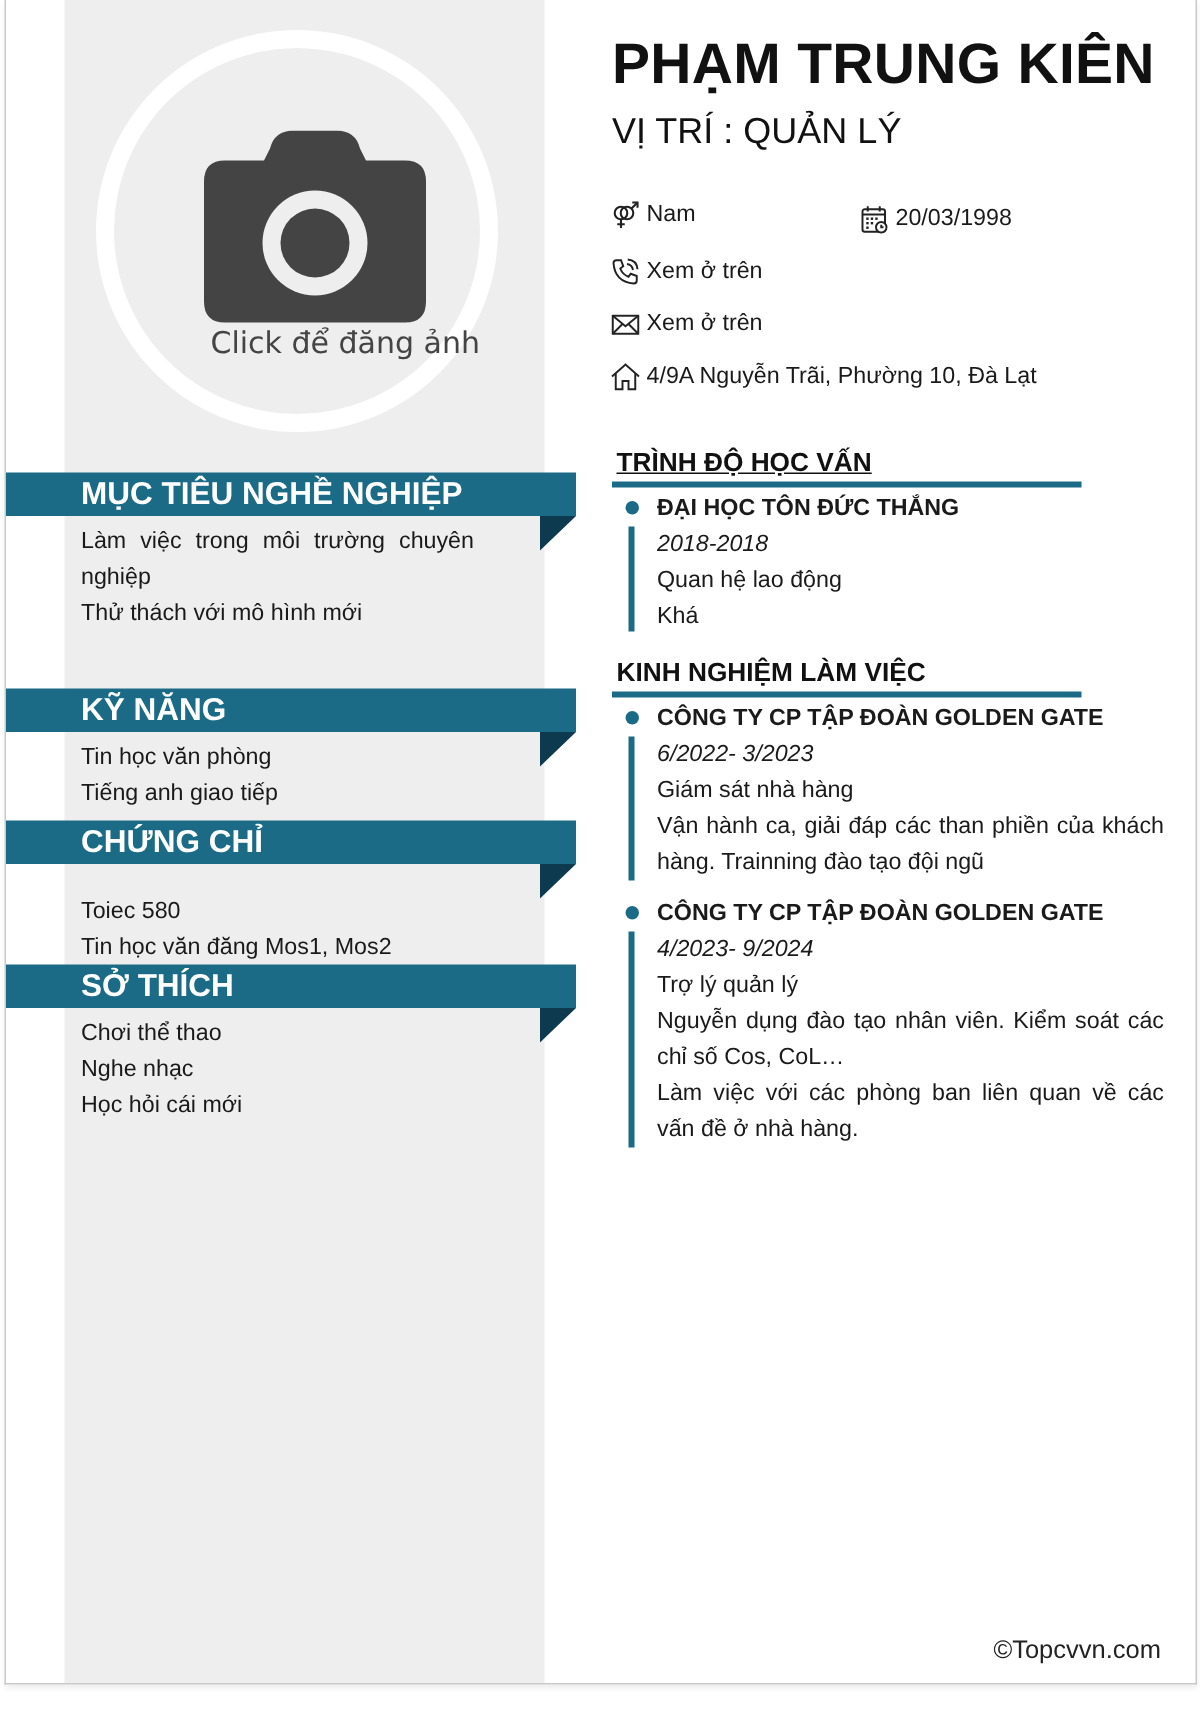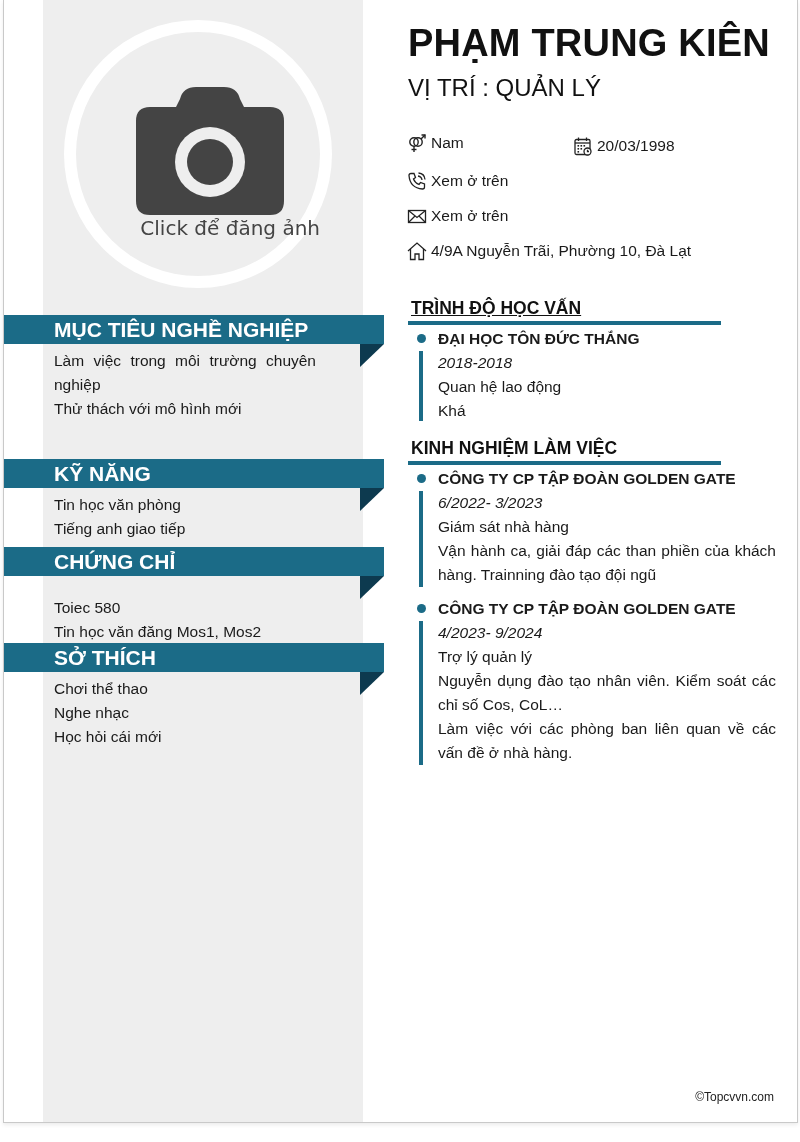--- a/index.html
+++ b/index.html
@@ -26,21 +26,21 @@
     .sec-title { position: absolute; left: 411px; font-size: 17.5px; font-weight: bold; color: #111; white-space: nowrap; }
     .sec-line { position: absolute; left: 408px; width: 313px; height: 4px; background: #1b6b87; }
 
     .tl-dot { position: absolute; left: 417px; width: 9px; height: 9px; border-radius: 50%; background: #1b6b87; }
     .tl-bar { position: absolute; left: 419px; width: 4px; background: #1b6b87; }
     .entry { position: absolute; left: 438px; width: 338px; font-size: 15.5px; line-height: 24px; color: #1a1a1a; }
     .entry .etitle { font-weight: bold; font-size: 15.5px; white-space: nowrap; }
     .entry .edate { font-style: italic; }
     .entry .edesc { text-align: justify; }
 
-    .footer { position: absolute; right: 26px; top: 1090px; font-size: 12px; color: #222; }
+    .footer { position: absolute; right: 26px; top: 1090px; font-size: 17px; color: #222; }
   </style>
 </head>
 <body>
 
 <div class="page">
   <div class="sidecol"></div>
 </div>
 
 <div class="avatar">
   <div class="avatar-inner">

